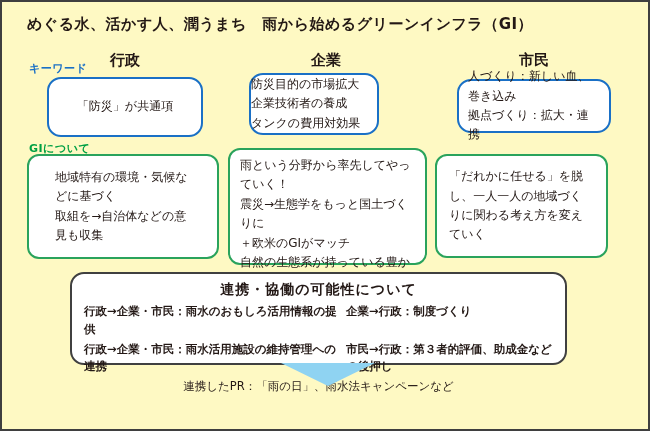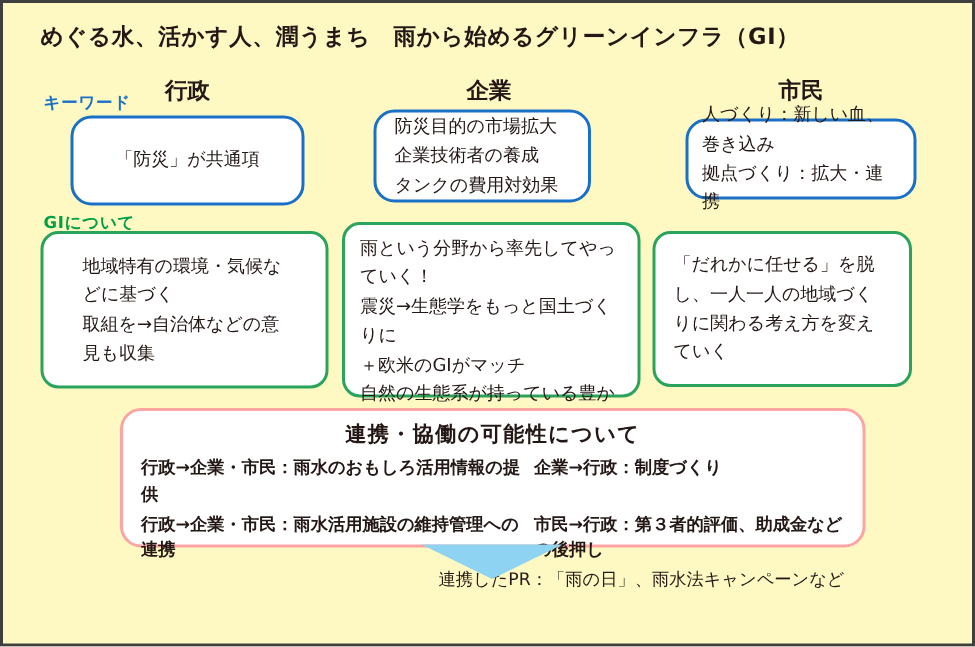--- a/index.html
+++ b/index.html
@@ -55,32 +55,32 @@
     font-size: 12px;
     line-height: 1.62;
     white-space: pre-line;
     display: flex;
     align-items: center;
   }
   .box.blue  { border: 2px solid #1a70c6; }
   .box.green { border: 2px solid #2aa35c; border-radius: 12px; }
 
   .kw1 { left: 45px;  top: 75px; width: 156px; height: 60px; justify-content: center; text-align: center; }
-  .kw2 { left: 247px; top: 71px; width: 145px; height: 62px; padding: 4px 12px; }
+  .kw2 { left: 247px; top: 71px; width: 130px; height: 62px; padding: 4px 0; }
   .kw3 { left: 455px; top: 77px; width: 154px; height: 54px; padding: 4px 9px; }
 
   .gi1 { left: 25px;  top: 152px; width: 192px; height: 105px; padding: 6px 26px; }
   .gi2 { left: 226px; top: 146px; width: 199px; height: 117px; padding: 6px 10px; align-items: flex-start; }
   .gi3 { left: 433px; top: 152px; width: 173px; height: 104px; padding: 6px 12px; }
 
   .collab-box {
     position: absolute;
-    left: 78px; top: 270px;
+    left: 68px; top: 270px;
     width: 497px; height: 93px;
-    border: 2px solid #fca5a5;
+    border: 2px solid #404040;
     border-radius: 14px;
     background: #ffffff;
     padding: 7px 12px 0 12px;
   }
   .collab-title {
     text-align: center;
     font-size: 14px;
     font-weight: bold;
     margin-bottom: 4px;
     letter-spacing: 1px;
@@ -88,21 +88,21 @@
   .collab-grid {
     display: grid;
     grid-template-columns: 258px 1fr;
     column-gap: 4px;
     row-gap: 2px;
     font-size: 11.5px;
     line-height: 1.55;
     font-weight: bold;
   }
   .collab-pr {
-    text-align: right;
+    text-align: center;
     font-size: 11.5px;
     margin-top: 3px;
   }
 
   .down-arrow {
     position: absolute;
     left: 279px; top: 361px;
     width: 0; height: 0;
     border-left: 47px solid transparent;
     border-right: 47px solid transparent;

